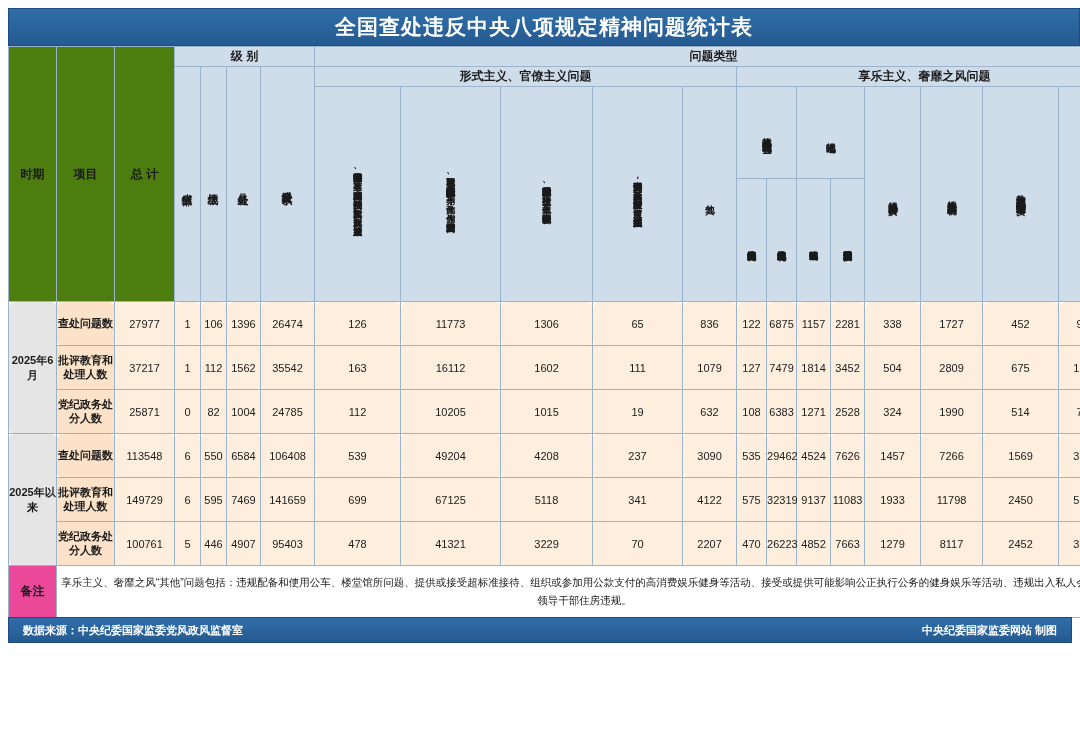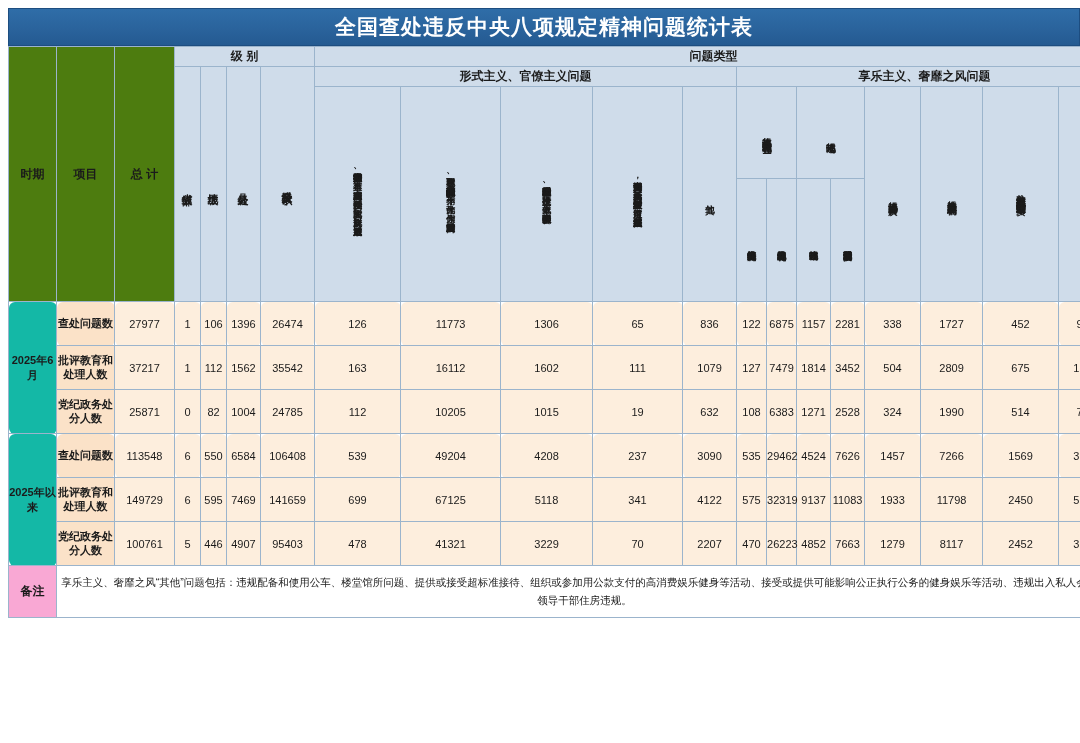--- a/index.html
+++ b/index.html
@@ -69,33 +69,33 @@
   }
   .vert.small{font-size:9.5px;letter-spacing:0.5px;}
   .vert.tiny{font-size:9px;letter-spacing:0px;}
   .cell-label{
     background:#fbe2c8;
     font-weight:bold;
     font-size:11px;
     line-height:1.25;
   }
   .cell-period{
-    background:#14b8a6;
+    background:#e5e5e5;
     font-weight:bold;
     font-size:11px;
     line-height:1.3;
   }
   .cell-num{
     background:#fdeedd;
     font-size:11px;
     height:44px;
   }
   .row-tall td{height:44px;}
   .remark-label{
-    background:#f9a8d4;
+    background:#ec4899;
     font-weight:bold;
     font-size:12px;
   }
   .remark-body{
     background:#ffffff;
     text-align:left;
     font-size:10.5px;
     line-height:1.7;
     padding:6px 10px;
     color:#1b1b1b;
@@ -318,14 +318,18 @@
       <td class="cell-num">3154</td>
     </tr>
 
     <tr>
       <td class="remark-label" style="height:52px">备注</td>
       <td class="remark-body" colspan="19">享乐主义、奢靡之风“其他”问题包括：违规配备和使用公车、楼堂馆所问题、提供或接受超标准接待、组织或参加用公款支付的高消费娱乐健身等活动、接受或提供可能影响公正执行公务的健身娱乐等活动、违规出入私人会所、领导干部住房违规。</td>
     </tr>
   </tbody>
     </table>
 
+  <div class="footer">
+    <div>数据来源：中央纪委国家监委党风政风监督室</div>
+    <div>中央纪委国家监委网站 制图</div>
+  </div>
 
 </div>
 
 </body></html>

